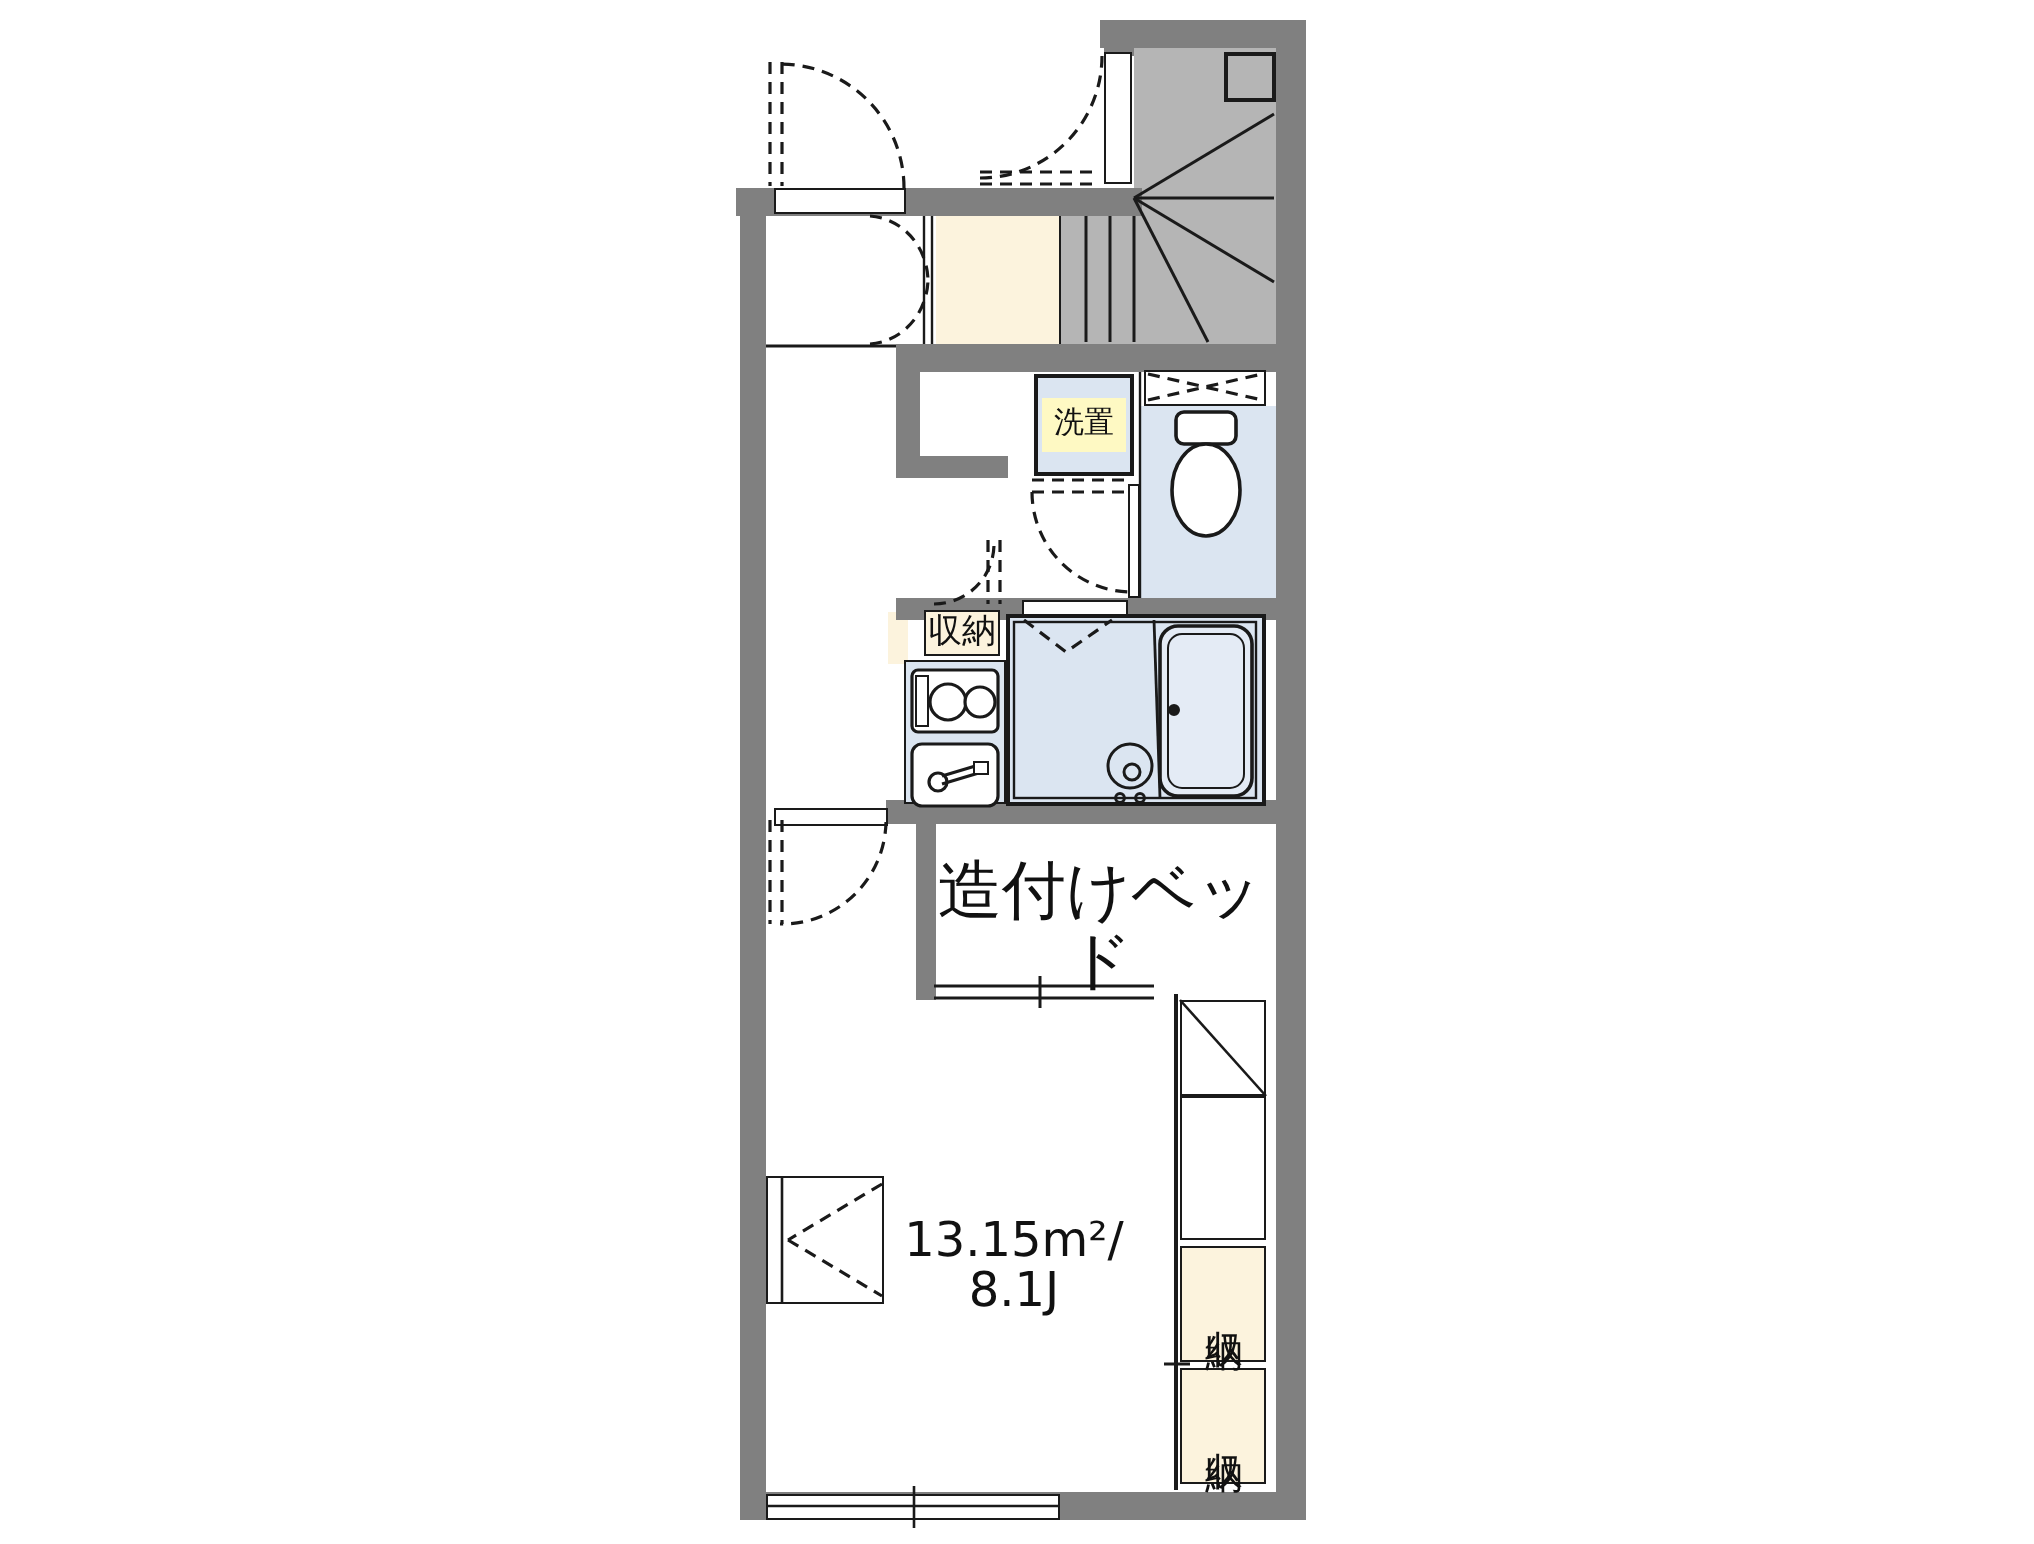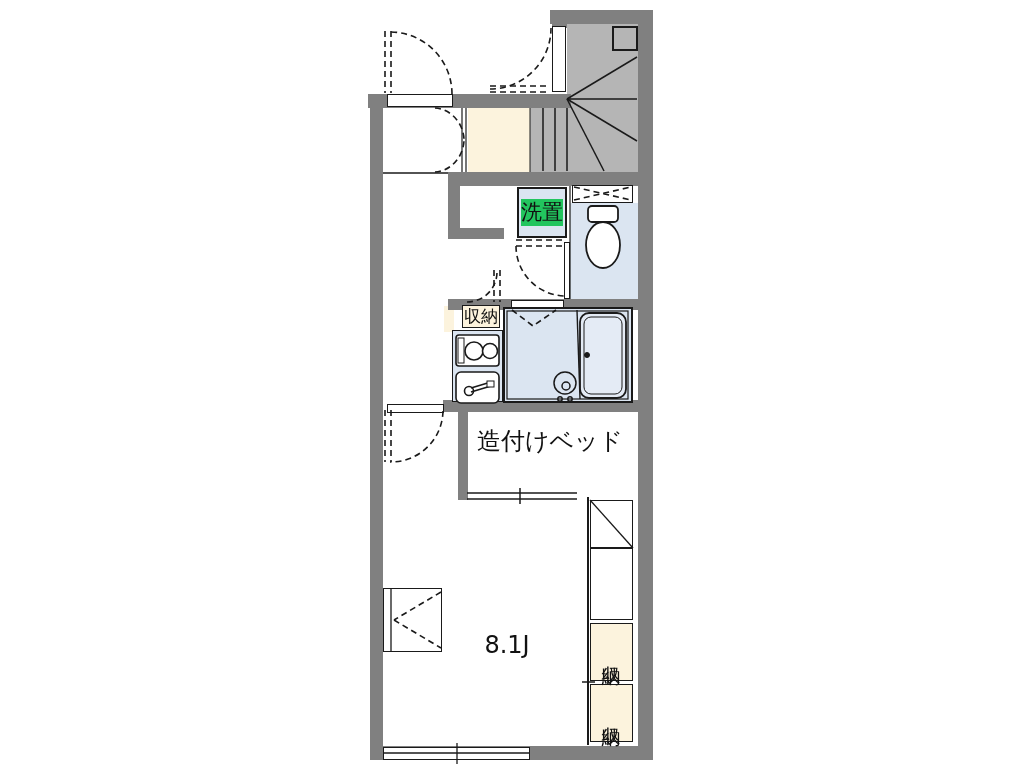--- a/index.html
+++ b/index.html
@@ -11,21 +11,21 @@
   .waterfill{background:#dbe5f1;}
   .creamfill{background:#fcf3dd;}
   .box{position:absolute;box-sizing:border-box;background:#ffffff;border:1.5px solid #1a1a1a;}
   .box.blue{background:#dbe5f1;}
   .box.cream{background:#fcf3dd;}
   .box.b2{border-width:2px;}
   .box.b1{border-width:1px;}
   .leaf{position:absolute;box-sizing:border-box;background:#ffffff;border:1.5px solid #1a1a1a;z-index:4;}
   svg.overlay{position:absolute;left:0;top:0;z-index:5;pointer-events:none;}
   .label{position:absolute;z-index:10;color:#111;text-align:center;line-height:1.1;}
-  .lbl-washer{background:#22c55e;font-size:21px;display:flex;align-items:center;justify-content:center;font-family:Liberation Serif, serif;}
+  .lbl-washer{background:#fef9c3;font-size:15px;display:flex;align-items:center;justify-content:center;font-family:Liberation Serif, serif;}
   .vtext{writing-mode:vertical-rl;text-orientation:upright;display:flex;align-items:center;justify-content:center;letter-spacing:2px;}
 </style>
 </head>
 <body>
 
 <div class="canvas">
 
   <div class="fill creamfill" style="left:468px;top:108px;width:62px;height:64px;"></div>
   <div class="fill stairfill" style="left:530px;top:108px;width:37px;height:64px;"></div>
   <div class="fill stairfill" style="left:567px;top:24px;width:71px;height:148px;"></div>
@@ -171,20 +171,21 @@
     <g stroke="#1a1a1a" stroke-width="1.3">
       <line x1="384" y1="753" x2="529" y2="753"></line>
       <line x1="457" y1="743" x2="457" y2="764"></line>
     </g>
   </svg>
 
   <div class="label lbl-washer" style="left:521px;top:199px;width:42px;height:27px;">洗置</div>
 
   <div class="label" style="left:462px;top:307px;width:38px;height:20px;font-size:17px;">収納</div>
 
-  <div class="label" style="left:460px;top:428px;width:180px;font-size:24px;">造付けベッド</div>
+  <div class="label" style="left:460px;top:428px;width:180px;font-size:32px;">造付けベッド</div>
 
+  <div class="label" style="left:437px;top:607px;width:140px;font-size:24px;">13.15m²/</div>
   <div class="label" style="left:437px;top:632px;width:140px;font-size:24px;">8.1J</div>
 
   <div class="label vtext" style="left:590px;top:623px;width:43px;height:58px;font-size:19px;">収納</div>
   <div class="label vtext" style="left:590px;top:684px;width:43px;height:58px;font-size:19px;">収納</div>
 
 </div>
 
 </body></html>

